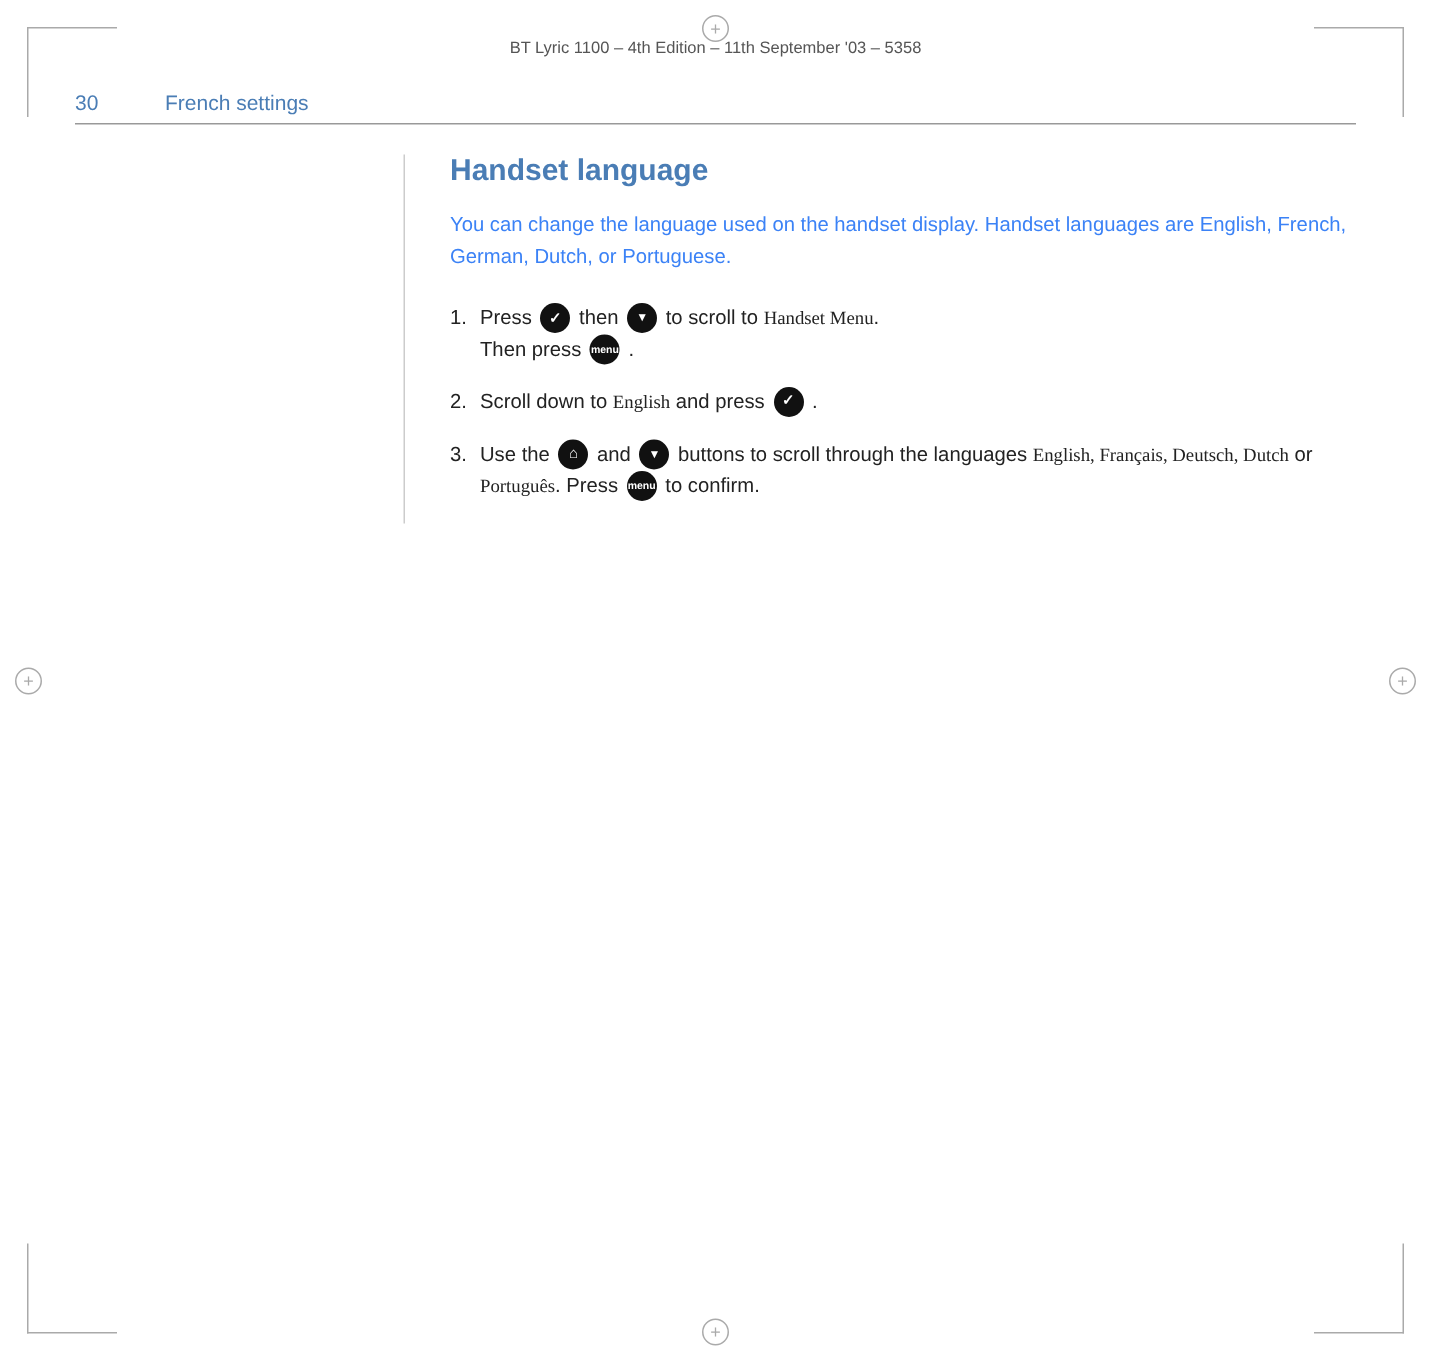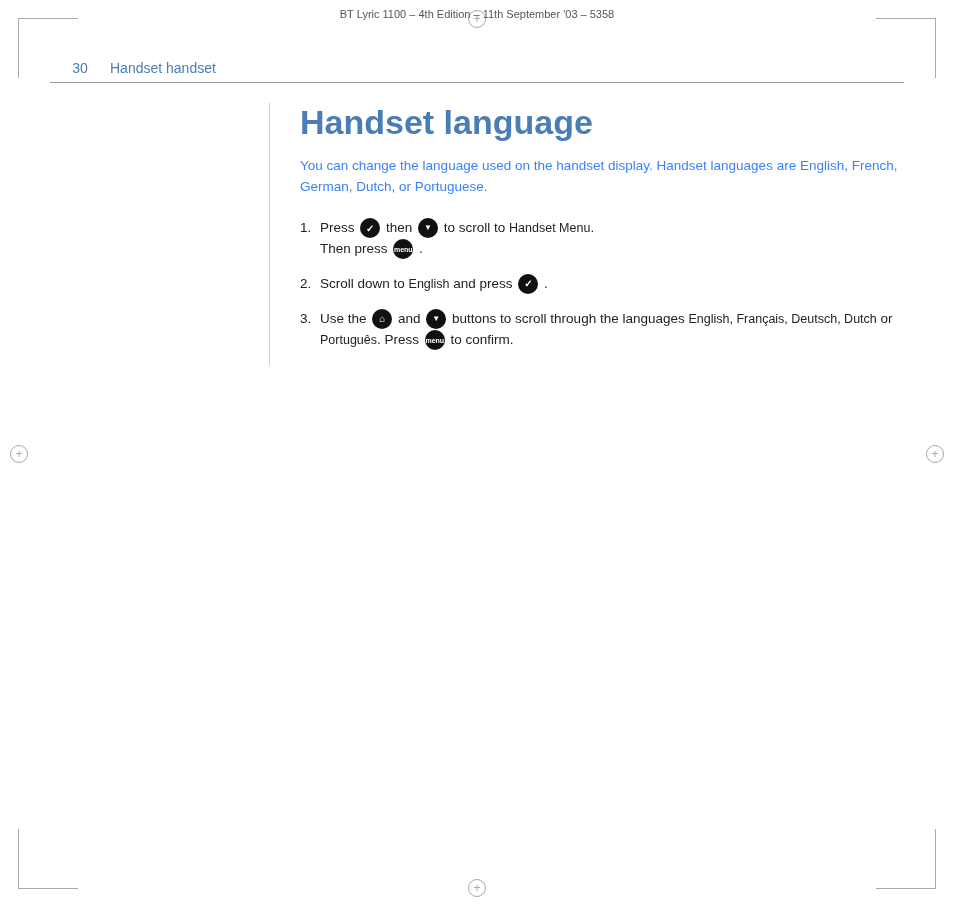--- a/index.html
+++ b/index.html
@@ -49,21 +49,21 @@
       right: 18px;
       width: 60px;
       height: 60px;
       border-bottom: 1px solid #aaa;
       border-right: 1px solid #aaa;
     }
 
     
     .page-header {
       position: absolute;
-      top: 8px;
+      top: 26px;
       left: 0;
       right: 0;
       text-align: center;
       font-size: 11px;
       color: #555;
     }
 
     
     .reg-mark {
       position: absolute;
@@ -113,21 +113,20 @@
       bottom: 60px;
     }
 
     
     .section-header {
       display: flex;
       align-items: baseline;
       border-bottom: 1px solid #999;
       padding-bottom: 6px;
       margin-bottom: 20px;
-      text-align: center;
     }
 
     .section-number {
       font-size: 14px;
       color: #4a7db5;
       font-weight: normal;
       min-width: 60px;
     }
 
     .section-title {
@@ -149,21 +148,21 @@
       padding-right: 20px;
     }
 
     .right-col {
       flex: 1;
       padding-left: 30px;
     }
 
     
     .content-heading {
-      font-size: 34px;
+      font-size: 20px;
       font-weight: bold;
       color: #4a7db5;
       margin-bottom: 14px;
       font-family: 'Arial', sans-serif;
     }
 
     .intro-text {
       font-size: 13.5px;
       line-height: 1.55;
       margin-bottom: 20px;
@@ -234,21 +233,21 @@
       background: #111;
       border-radius: 50%;
       color: white;
       font-size: 9px;
       vertical-align: middle;
       margin: 0 2px;
     }
 
     
     .mono {
-      font-family: Liberation Sans, sans-serif;
+      font-family: Liberation Serif, serif;
       font-size: 12.5px;
     }
 
     
     .icon-wrap {
       display: inline-block;
       vertical-align: middle;
       position: relative;
       margin: 0 2px;
     }
@@ -270,21 +269,21 @@
 <div class="reg-mark reg-right-center"></div>
 
 <div class="page-header">
   <span>BT Lyric 1100 – 4th Edition – 11th September '03 – 5358</span>
 </div>
 
 <div class="page-content">
 
   <div class="section-header">
     <span class="section-number">30</span>
-    <span class="section-title">Handset handset</span>
+    <span class="section-title">French settings</span>
   </div>
 
   <div class="two-col">
 
     <div class="left-col"></div>
 
     <div class="right-col">
 
       <h1 class="content-heading">Handset language</h1>
 

